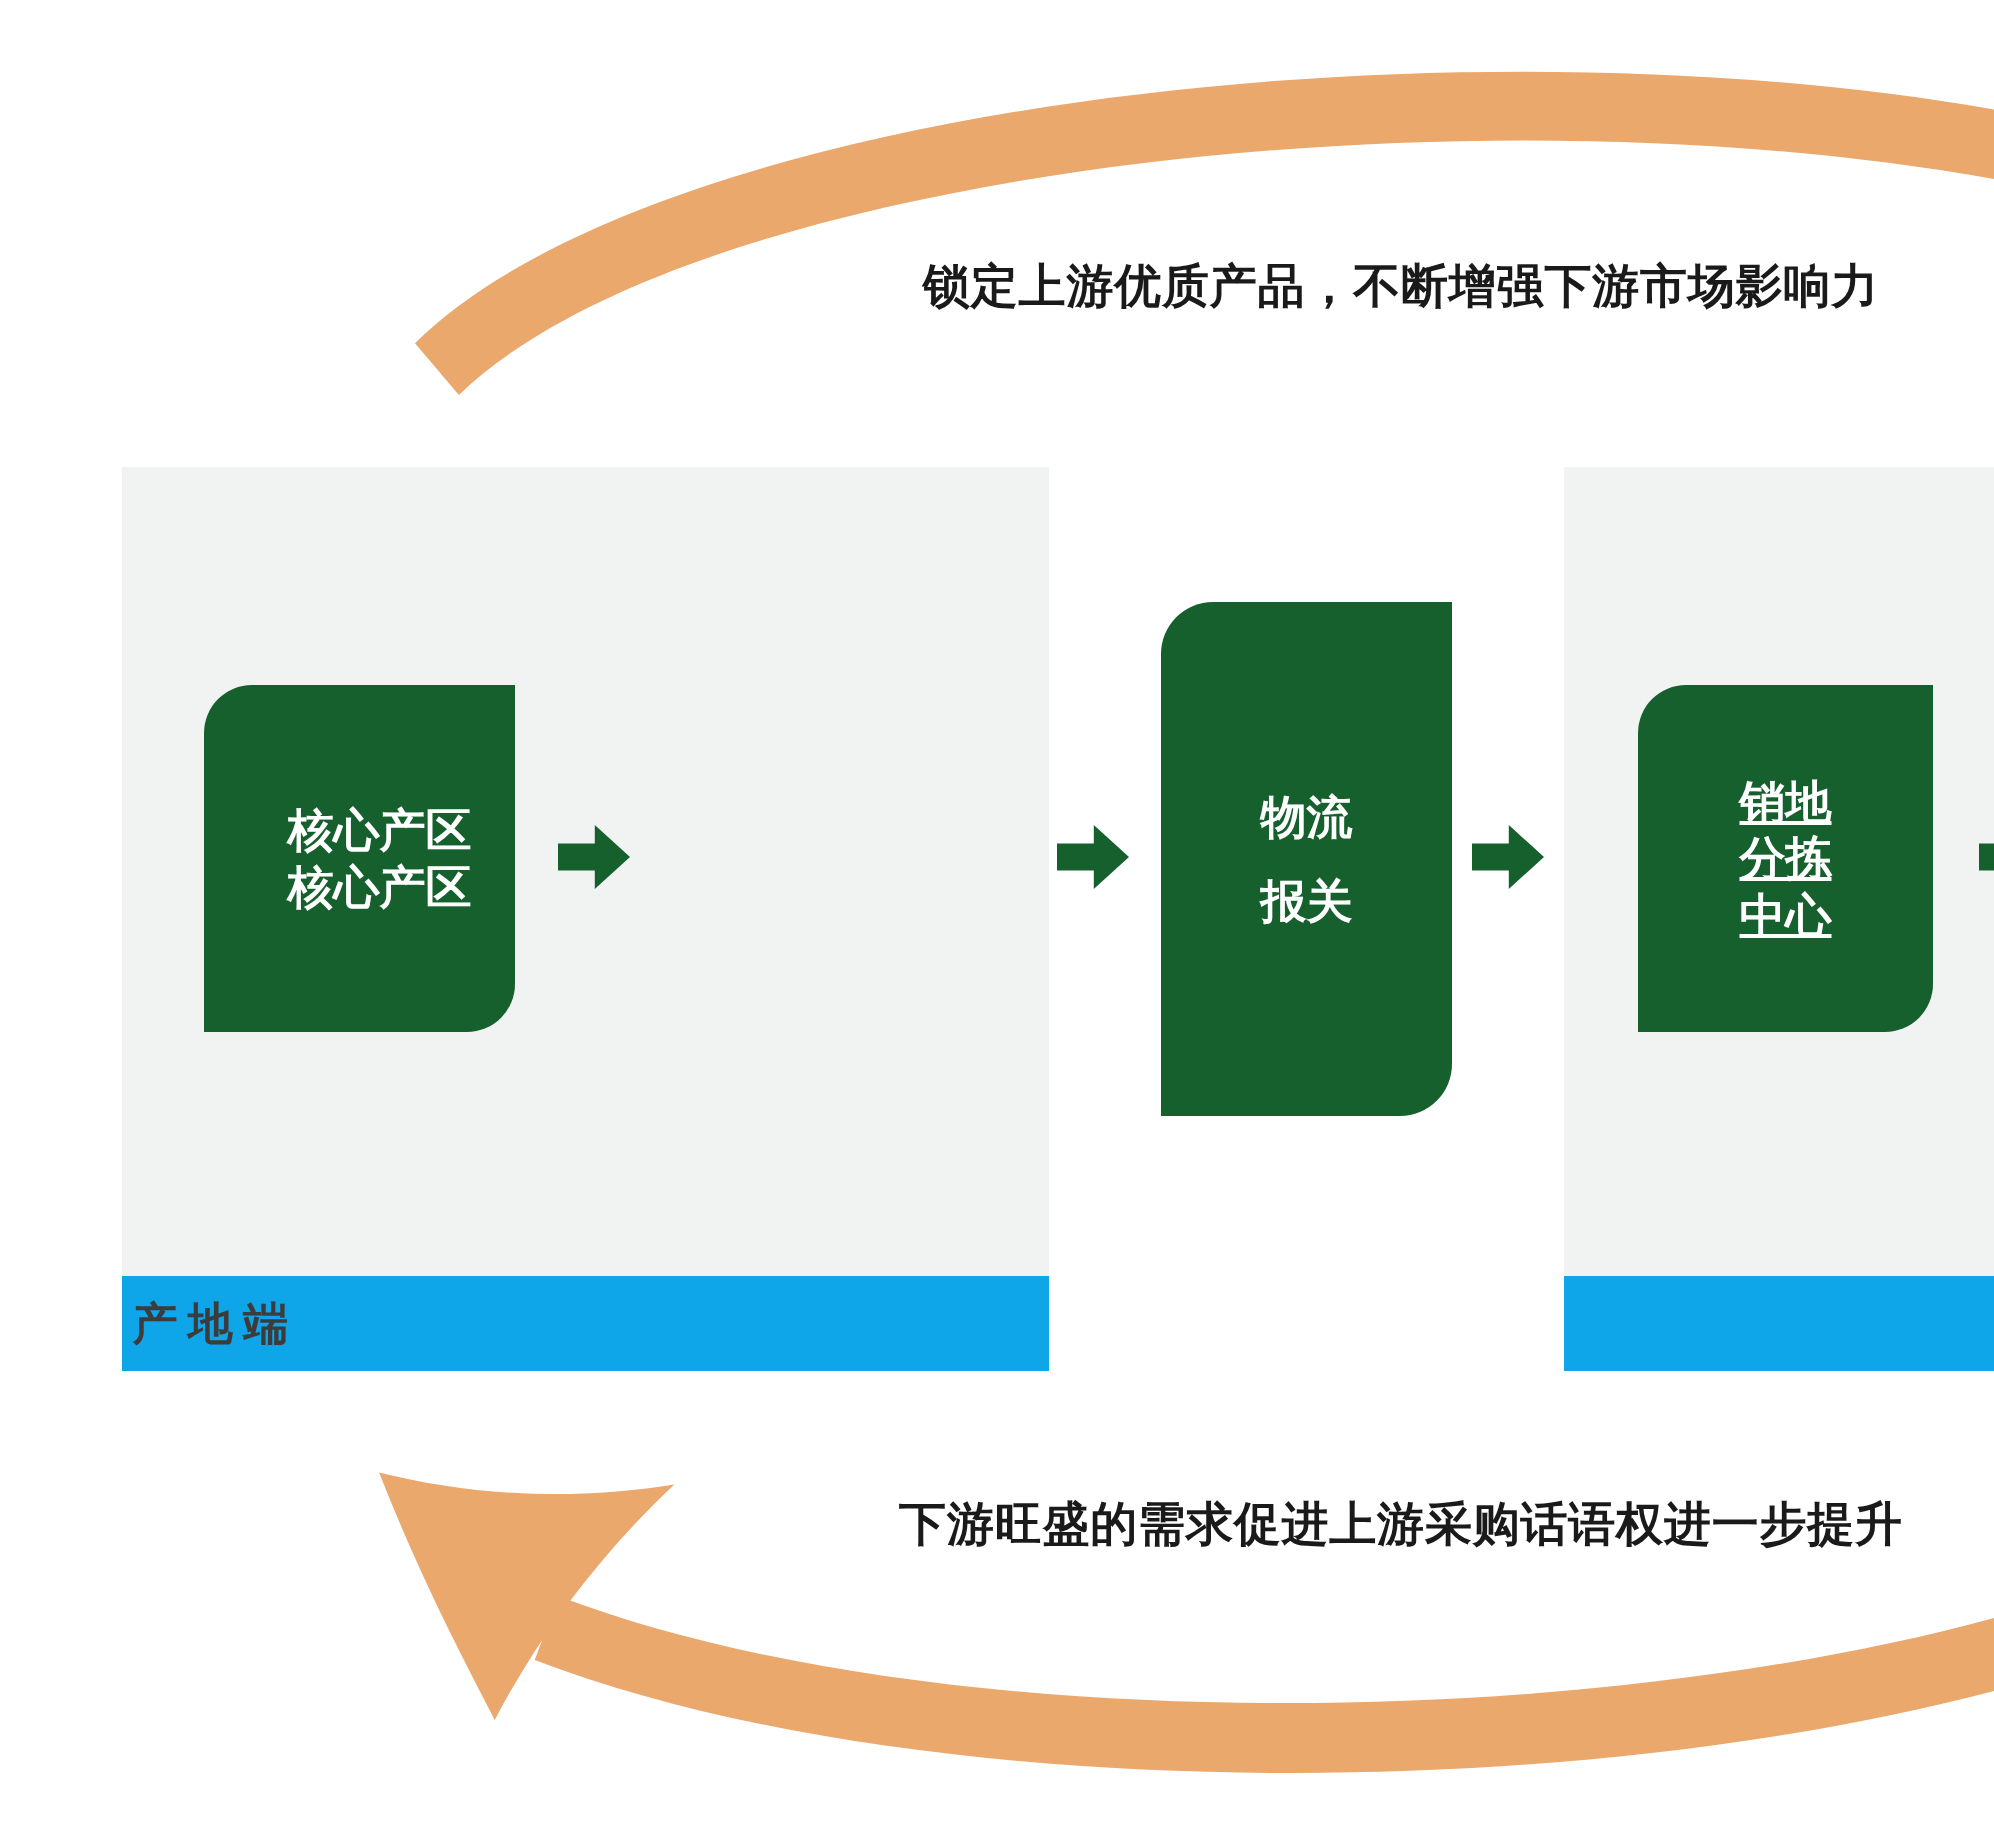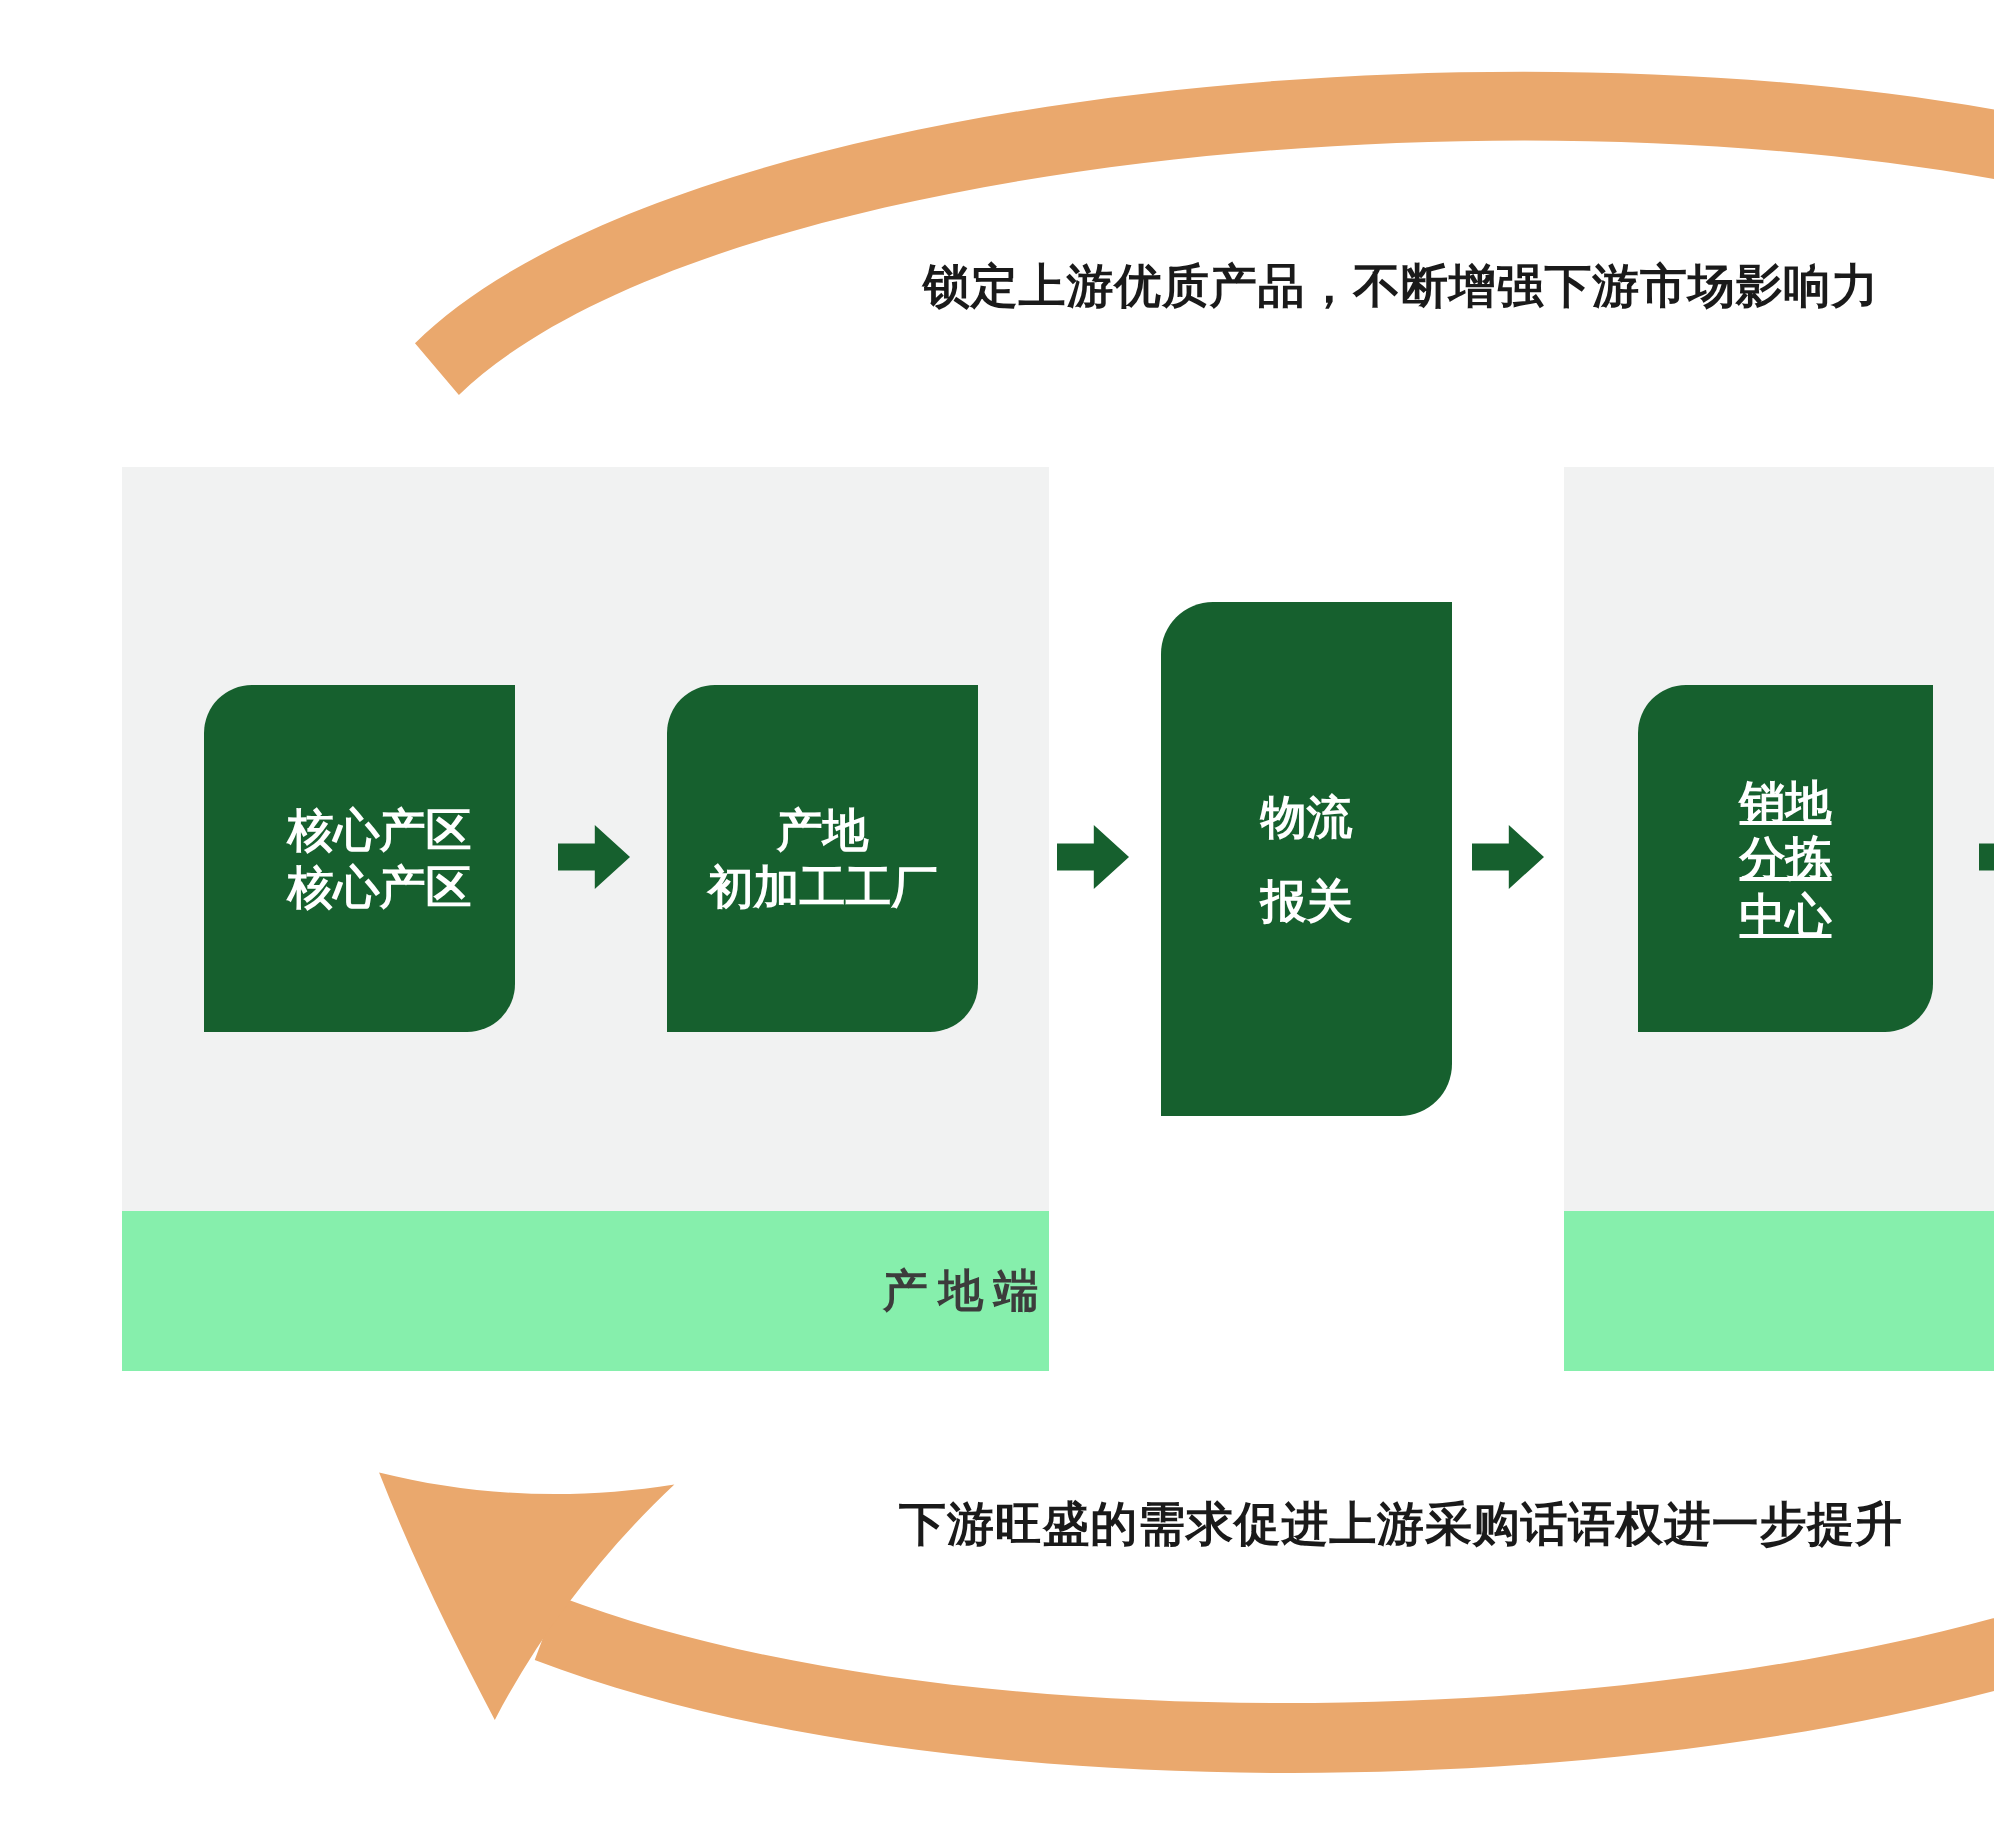--- a/index.html
+++ b/index.html
@@ -47,25 +47,25 @@
     background: #f1f2f2;
   }
   #panel-origin { left: 122px;  top: 467px; width: 927px; height: 904px; }
   #panel-sales  { left: 1564px; top: 467px; width: 1091px; height: 904px; }
 
   .panel-footer {
     position: absolute;
     left: 0;
     bottom: 0;
     width: 100%;
-    height: 160px;
-    background: #86efac;
+    height: 95px;
+    background: #0ea5e9;
     display: flex;
     align-items: center;
-    justify-content: flex-end;
+    justify-content: flex-start;
   }
   .panel-footer-label {
     color: #3c3c3c;
     font-weight: bold;
     font-size: 45px;
     letter-spacing: 10.4px;
     text-indent: 10.4px;
   }
 
   
@@ -151,24 +151,20 @@
     <div class="panel-footer">
       
     </div>
   </div>
 
   <div class="node" id="node-orchard">
     <span class="line">核心产区</span>
     <span class="line">核心产区</span>
   </div>
 
-  <div class="node" id="node-factory">
-    <span class="line">产地</span>
-    <span class="line">初加工工厂</span>
-  </div>
 
   <div class="node" id="node-logistics">
     <span class="line">物流</span>
     <span class="line">报关</span>
   </div>
 
   <div class="node" id="node-sorting">
     <span class="line">销地</span>
     <span class="line">分拣</span>
     <span class="line">中心</span>

